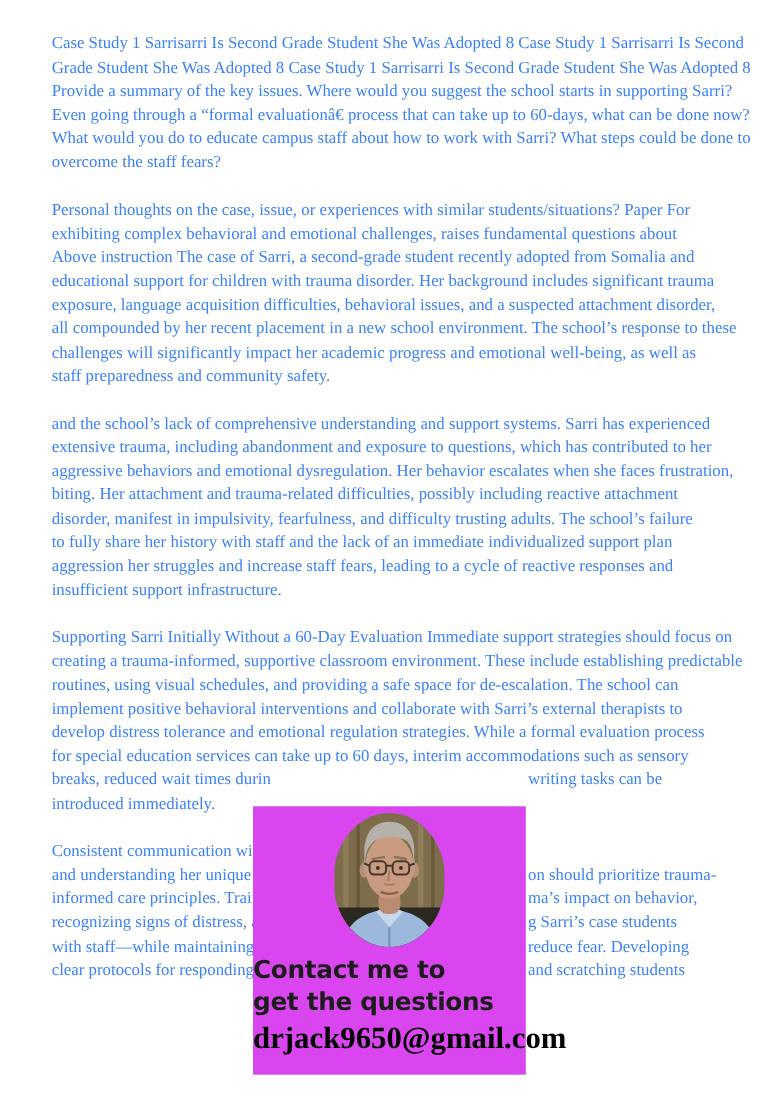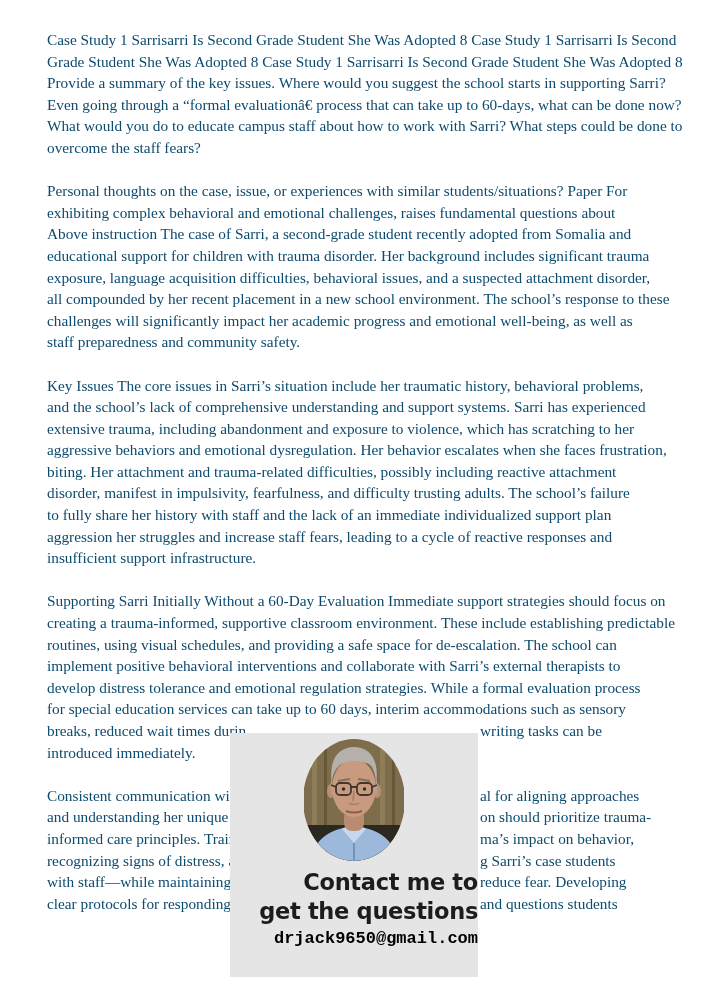--- a/index.html
+++ b/index.html
@@ -11,21 +11,21 @@
     background: #ffffff;
     overflow: hidden;
     font-family: "Liberation Serif", serif;
   }
   #doc {
     position: absolute;
     left: 47px;
     top: 29px;
     width: 620px;
     font-size: 15.3px;
-    color: #0c4a6e;
+    color: #3b82f6;
   }
   .para { margin-bottom: 21.6px; }
   .line {
     position: relative;
     height: 21.6px;
     line-height: 21.6px;
     white-space: nowrap;
   }
   .frag-left { display: inline-block; white-space: nowrap; }
   .frag-right {
@@ -34,45 +34,45 @@
     top: 0;
     white-space: nowrap;
   }
   
   .ad {
     position: absolute;
     left: 230px;
     top: 733px;
     width: 248px;
     height: 244px;
-    background: #e5e5e5;
-    text-align: right;
+    background: #d946ef;
+    text-align: left;
     z-index: 5;
   }
   .avatar {
     width: 102px;
     height: 122px;
     margin: 6px auto 0;
     border-radius: 50%;
     overflow: hidden;
   }
   .ad-title {
     margin-top: 7px;
     font-family: "DejaVu Sans", sans-serif;
     font-weight: 700;
     font-size: 22.5px;
     line-height: 29px;
     letter-spacing: -0.3px;
     color: #1c1c1c;
   }
   .ad-email {
     margin-top: 3px;
-    font-family: Liberation Mono, monospace;
+    font-family: Liberation Serif, serif;
     font-weight: 700;
-    font-size: 17px;
+    font-size: 28px;
     color: #000000;
   }
 </style>
 </head>
 <body>
 
 <div class="page">
 
   <div id="doc">
       <div class="para">
@@ -87,47 +87,46 @@
         <div class="line">Personal thoughts on the case, issue, or experiences with similar students/situations? Paper For</div>
         <div class="line">exhibiting complex behavioral and emotional challenges, raises fundamental questions about</div>
         <div class="line">Above instruction The case of Sarri, a second-grade student recently adopted from Somalia and</div>
         <div class="line">educational support for children with trauma disorder. Her background includes significant trauma</div>
         <div class="line">exposure, language acquisition difficulties, behavioral issues, and a suspected attachment disorder,</div>
         <div class="line">all compounded by her recent placement in a new school environment. The school’s response to these</div>
         <div class="line">challenges will significantly impact her academic progress and emotional well-being, as well as</div>
         <div class="line">staff preparedness and community safety.</div>
       </div>
       <div class="para">
-        <div class="line">Key Issues The core issues in Sarri’s situation include her traumatic history, behavioral problems,</div>
         <div class="line">and the school’s lack of comprehensive understanding and support systems. Sarri has experienced</div>
-        <div class="line">extensive trauma, including abandonment and exposure to violence, which has scratching to her</div>
+        <div class="line">extensive trauma, including abandonment and exposure to questions, which has contributed to her</div>
         <div class="line">aggressive behaviors and emotional dysregulation. Her behavior escalates when she faces frustration,</div>
         <div class="line">biting. Her attachment and trauma-related difficulties, possibly including reactive attachment</div>
         <div class="line">disorder, manifest in impulsivity, fearfulness, and difficulty trusting adults. The school’s failure</div>
         <div class="line">to fully share her history with staff and the lack of an immediate individualized support plan</div>
         <div class="line">aggression her struggles and increase staff fears, leading to a cycle of reactive responses and</div>
         <div class="line">insufficient support infrastructure.</div>
       </div>
       <div class="para">
         <div class="line">Supporting Sarri Initially Without a 60-Day Evaluation Immediate support strategies should focus on</div>
         <div class="line">creating a trauma-informed, supportive classroom environment. These include establishing predictable</div>
         <div class="line">routines, using visual schedules, and providing a safe space for de-escalation. The school can</div>
         <div class="line">implement positive behavioral interventions and collaborate with Sarri’s external therapists to</div>
         <div class="line">develop distress tolerance and emotional regulation strategies. While a formal evaluation process</div>
         <div class="line">for special education services can take up to 60 days, interim accommodations such as sensory</div>
         <div class="line"><span class="frag-left">breaks, reduced wait times durin</span><span class="frag-right">writing tasks can be</span></div>
         <div class="line">introduced immediately.</div>
       </div>
       <div class="para">
-        <div class="line"><span class="frag-left">Consistent communication with</span><span class="frag-right">al for aligning approaches</span></div>
+        <div class="line"><span class="frag-left">Consistent communication with</span></div>
         <div class="line"><span class="frag-left">and understanding her unique ne</span><span class="frag-right">on should prioritize trauma-</span></div>
         <div class="line"><span class="frag-left">informed care principles. Traini</span><span class="frag-right">ma’s impact on behavior,</span></div>
         <div class="line"><span class="frag-left">recognizing signs of distress, an</span><span class="frag-right">g Sarri’s case students</span></div>
         <div class="line"><span class="frag-left">with staff—while maintaining c</span><span class="frag-right">reduce fear. Developing</span></div>
-        <div class="line"><span class="frag-left">clear protocols for responding to</span><span class="frag-right">and questions students</span></div>
+        <div class="line"><span class="frag-left">clear protocols for responding to</span><span class="frag-right">and scratching students</span></div>
       </div>
     </div>
 
   <div class="ad">
     <div class="avatar">
       <svg viewBox="0 0 100 122" width="102" height="122" xmlns="http://www.w3.org/2000/svg">
 
         <rect x="0" y="0" width="100" height="122" fill="#7d6d4c"></rect>
         <rect x="8" y="0" width="5" height="122" fill="#8f7d58"></rect>
         <rect x="20" y="0" width="3" height="122" fill="#675936"></rect>

